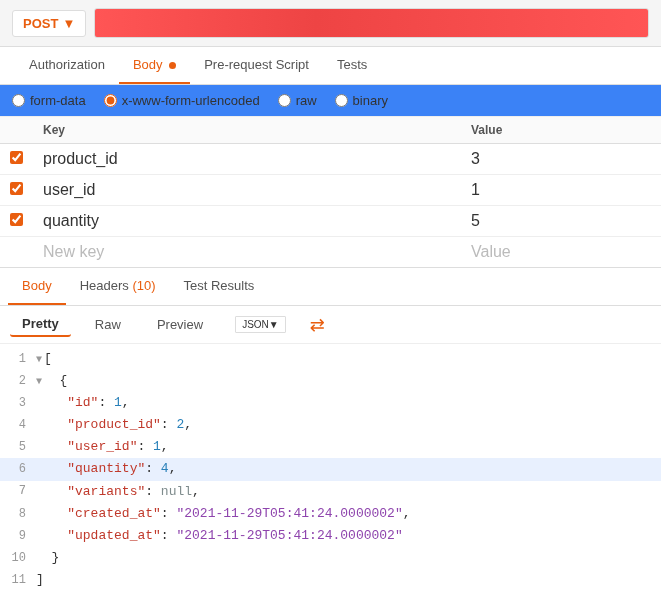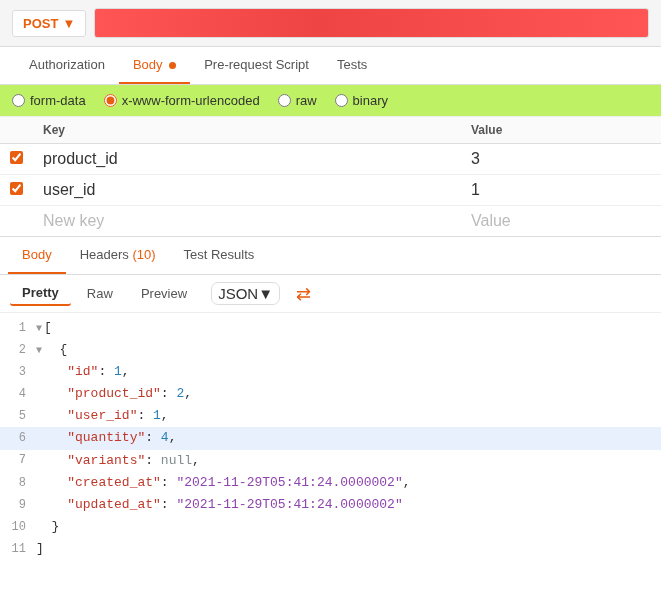--- a/index.html
+++ b/index.html
@@ -78,21 +78,21 @@
       margin-left: 3px;
       vertical-align: middle;
     }
 
     
     .body-type-row {
       display: flex;
       align-items: center;
       gap: 18px;
       padding: 8px 12px;
-      background: #bef264;
+      background: #3b82f6;
       border-bottom: 1px solid #eee;
     }
     .radio-option {
       display: flex;
       align-items: center;
       gap: 5px;
       font-size: 13px;
       color: #333;
       cursor: pointer;
     }
@@ -170,21 +170,21 @@
       border-bottom: 2px solid #e95e0f;
     }
     .res-tab .badge {
       color: #e95e0f;
     }
 
     
     .format-bar {
       display: flex;
       align-items: center;
-      gap: 4px;
+      gap: 12px;
       padding: 6px 10px;
       border-bottom: 1px solid #eee;
       background: #fff;
     }
     .fmt-btn {
       padding: 4px 12px;
       font-size: 13px;
       color: #555;
       background: transparent;
       border: none;
@@ -193,23 +193,23 @@
     }
     .fmt-btn.active {
       color: #333;
       font-weight: 600;
       border-bottom: 2px solid #e95e0f;
     }
     .json-select-wrap {
       display: flex;
       align-items: center;
       border: 1px solid #ddd;
-      border-radius: 7px;
+      border-radius: 1px;
       padding: 2px 6px;
-      font-size: 15px;
+      font-size: 10px;
       margin-left: 8px;
       cursor: pointer;
       background: #fff;
     }
     .wrap-icon {
       margin-left: 12px;
       cursor: pointer;
       color: #e95e0f;
       font-size: 18px;
     }
@@ -313,20 +313,25 @@
     <tr>
       <td class="kv-row-check"><input type="checkbox" checked="" style=""></td>
       <td><input class="kv-key-input" type="text" value="product_id" style=""></td>
       <td><input class="kv-val-input" type="text" value="3" style=""></td>
     </tr>
     <tr>
       <td class="kv-row-check"><input type="checkbox" checked="" style=""></td>
       <td><input class="kv-key-input" type="text" value="user_id" style=""></td>
       <td><input class="kv-val-input" type="text" value="1" style=""></td>
     </tr>
+    <tr>
+      <td class="kv-row-check"><input type="checkbox" checked="" style=""></td>
+      <td><input class="kv-key-input" type="text" value="quantity" style=""></td>
+      <td><input class="kv-val-input" type="text" value="5" style=""></td>
+    </tr>
     <tr class="new-row">
       <td class="kv-row-check"></td>
       <td><input class="kv-key-input" type="text" placeholder="New key" style=""></td>
       <td><input class="kv-val-input" type="text" placeholder="Value" style=""></td>
     </tr>
   </tbody>
 </table>
 
 <div class="res-tabs">
   <div class="res-tab active">

